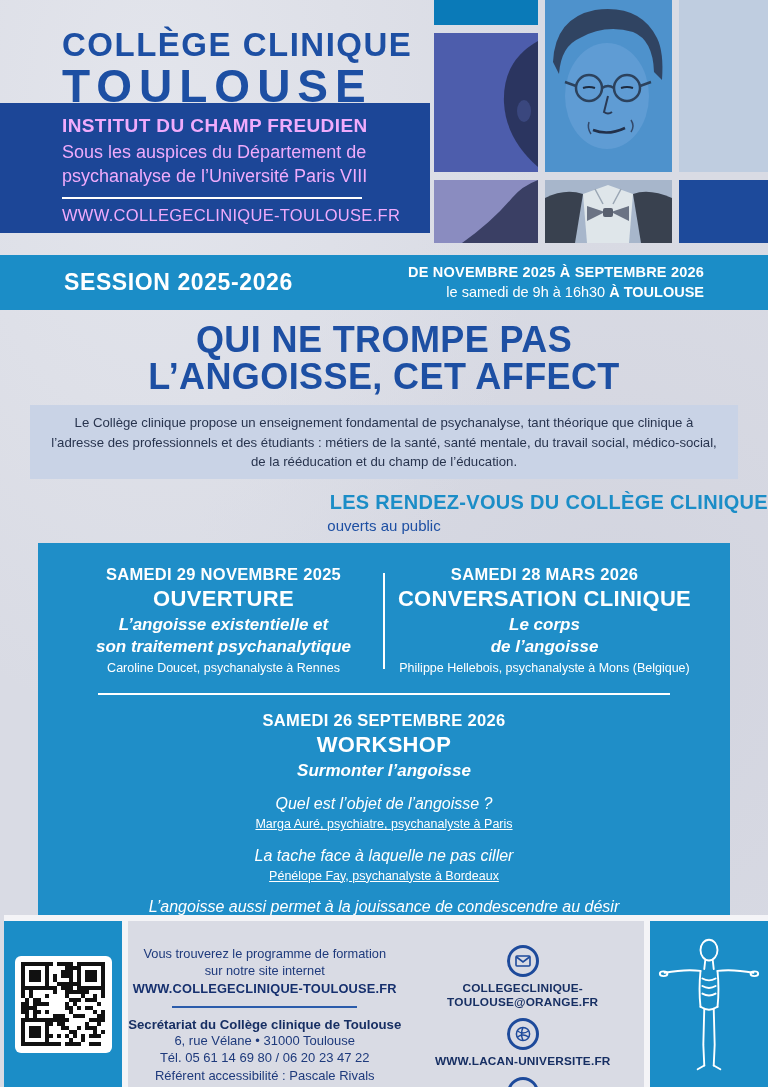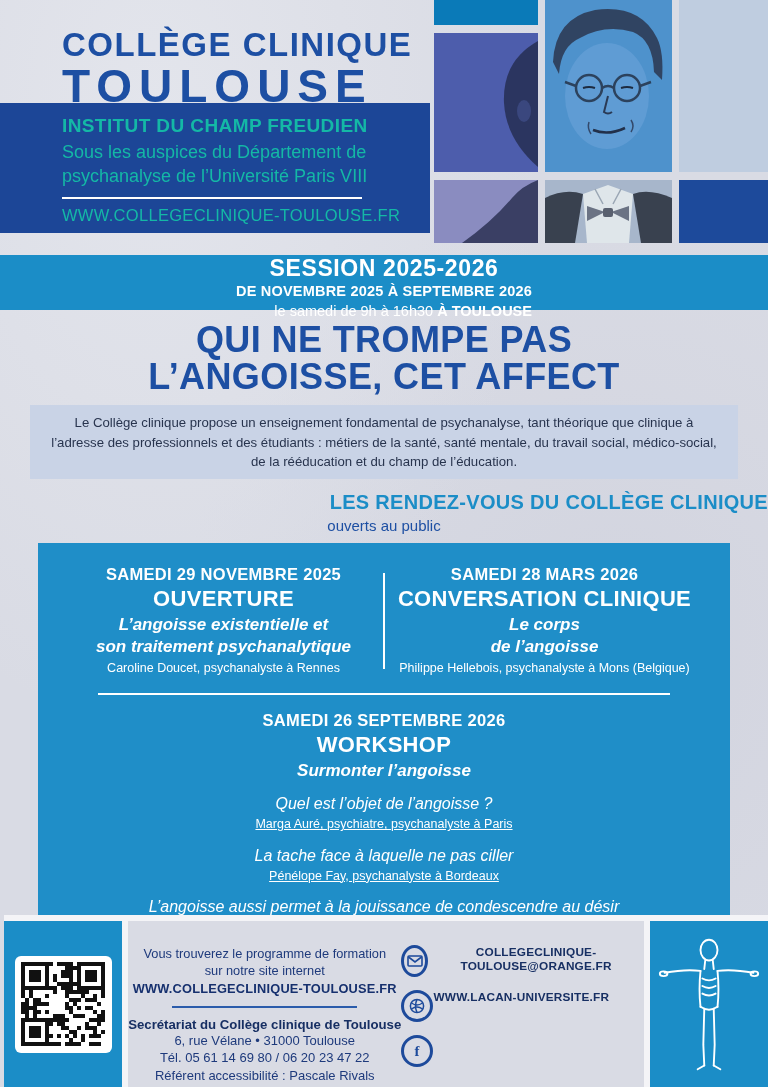--- a/index.html
+++ b/index.html
@@ -10,41 +10,41 @@
     background-image:radial-gradient(ellipse at 20% 10%, #e3e5ec 0%, rgba(227,229,236,0) 45%),
                      radial-gradient(ellipse at 80% 60%, #d2d4df 0%, rgba(210,212,223,0) 50%);
   }
   
   .header{ position:relative; height:255px; }
   .brand{ position:absolute; left:62px; top:28px; color:#1d4fa3; line-height:1.0; }
   .brand-l1{ font-size:33px; font-weight:800; letter-spacing:1.5px;text-align:center; }
   .brand-l2{ font-size:46px; font-weight:800; letter-spacing:7px; margin-top:2px; }
   .navy-box{
     position:absolute; left:0; top:103px; width:430px; height:130px;
-    background:#1c4697; color:#14b8a6; padding:12px 10px 0 62px;
+    background:#1c4697; color:#f0abfc; padding:12px 10px 0 62px;
   }
   .inst{ font-weight:700; font-size:19px; letter-spacing:.4px; }
   .ausp{ font-size:18px; line-height:1.32; margin-top:4px; font-weight:400; }
   .navy-rule{ width:300px; height:2px; background:#fff; margin:8px 0 7px; }
   .hdr-www{ font-size:16.5px; letter-spacing:.3px; font-weight:400; }
   
   .photo-grid{ position:absolute; right:0; top:0; width:334px; height:243px; }
   .tile{ position:absolute; }
   .t-teal{ left:0; top:0; width:104px; height:25px; background:#0a7ab8; }
   .t-purple{ left:0; top:33px; width:104px; height:139px; }
   .t-lpurple{ left:0; top:180px; width:104px; height:63px; }
   .t-face{ left:111px; top:0; width:127px; height:172px; }
   .t-bow{ left:111px; top:180px; width:127px; height:63px; }
   .t-light{ left:245px; top:0; width:89px; height:172px; background:#bfcde0; }
   .t-navy{ left:245px; top:180px; width:89px; height:63px; background:#1d4a9b; }
   .tile svg{ display:block; width:100%; height:100%; }
   
   .session-banner{
     height:55px; background:#1b8dc7; color:#fff;
-    display:flex; align-items:center; justify-content:space-between; padding:0 64px;flex-direction:column;
+    display:flex; align-items:center; justify-content:space-between; padding:0 64px;
   }
   .session-left{ font-size:23px; font-weight:800; letter-spacing:.6px; }
   .session-right{ text-align:right; line-height:1.35; }
   .session-dates{ font-size:14.5px; font-weight:800; letter-spacing:.2px; }
   .session-sched{ font-size:14.5px; font-weight:400; }
   .session-sched b{ font-weight:800; }
   
   .main-title{ margin-top:12px; text-align:center; color:#1d4fa3;
                font-size:36px; font-weight:800; line-height:1.02; letter-spacing:.4px; }
   
@@ -73,21 +73,21 @@
            background:#f4f4f7; display:flex; gap:6px; padding-top:6px; }
   .f-strip{ width:118px; background:#1b8dc7; display:flex; align-items:center; justify-content:center; }
   .f-center{ flex:1; background:#d9dbe4; display:flex; padding-top:24px; }
   .f-colA{ width:53%; text-align:center; color:#1e3a7c; }
   .f-colB{ width:47%; text-align:center; }
   .f-prog{ font-size:12.8px; line-height:1.35; }
   .f-www{ font-size:12.8px; font-weight:800; color:#16306e; letter-spacing:.2px; margin-top:1px; cursor:pointer; }
   .f-rule{ width:185px; height:2px; background:#2b5cab; margin:10px auto 9px; }
   .f-secr{ font-size:13.2px; font-weight:800; color:#172f63; }
   .f-line{ font-size:13px; line-height:1.38; }
-  .contact{ display:flex; flex-direction:row; align-items:flex-start; margin-bottom:9px; cursor:pointer; }
+  .contact{ display:flex; flex-direction:column; align-items:center; margin-bottom:9px; cursor:pointer; }
   .icon-ring{ width:32px; height:32px; border-radius:50%; border:3px solid #1d4a9b;
               display:flex; align-items:center; justify-content:center; color:#1d4a9b; margin-bottom:4px; }
   .icon-ring svg{ display:block; }
   .contact-label{ font-size:11.8px; font-weight:800; color:#172f63; letter-spacing:.2px; }
   .qr-box{ width:97px; height:97px; background:#fff; border-radius:6px;
            display:flex; align-items:center; justify-content:center; cursor:pointer; }
   .figure-svg{ width:104px; height:150px; }
 </style>
 </head>
 <body>

